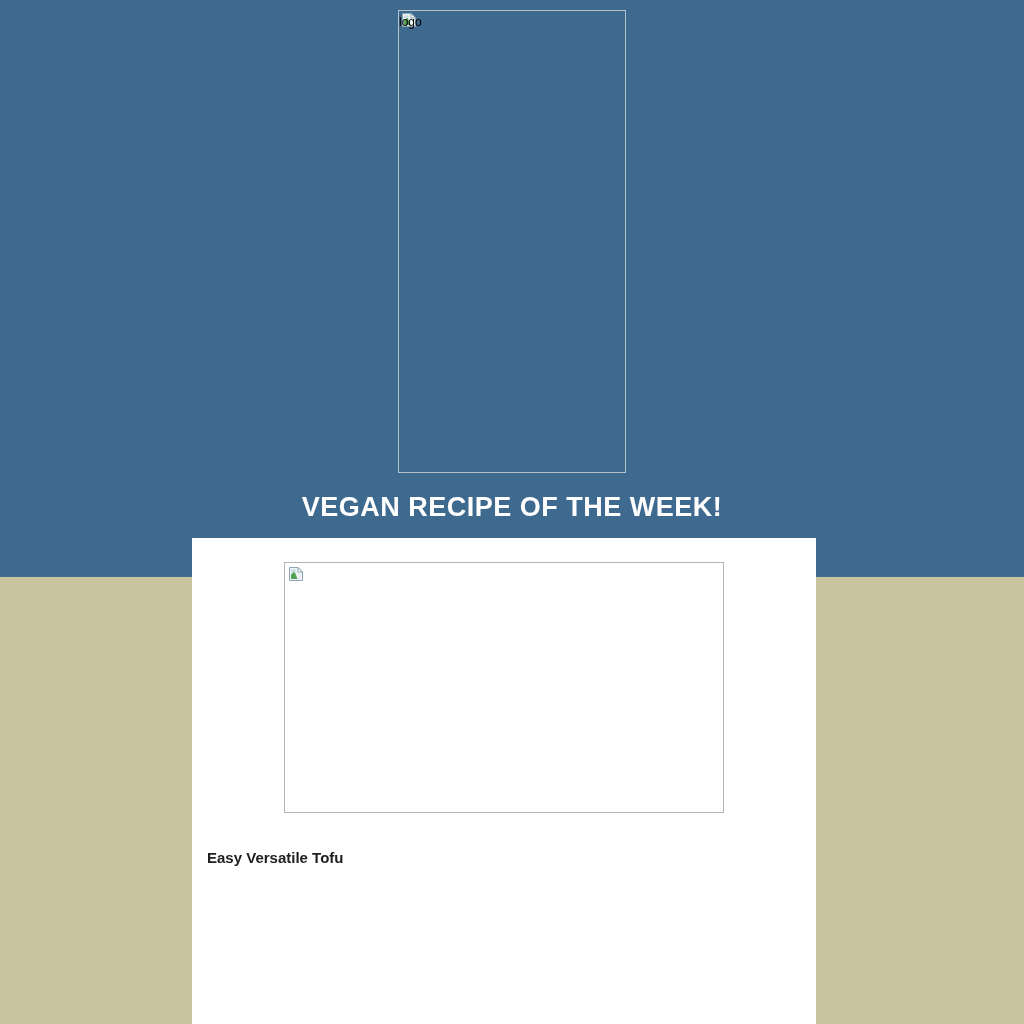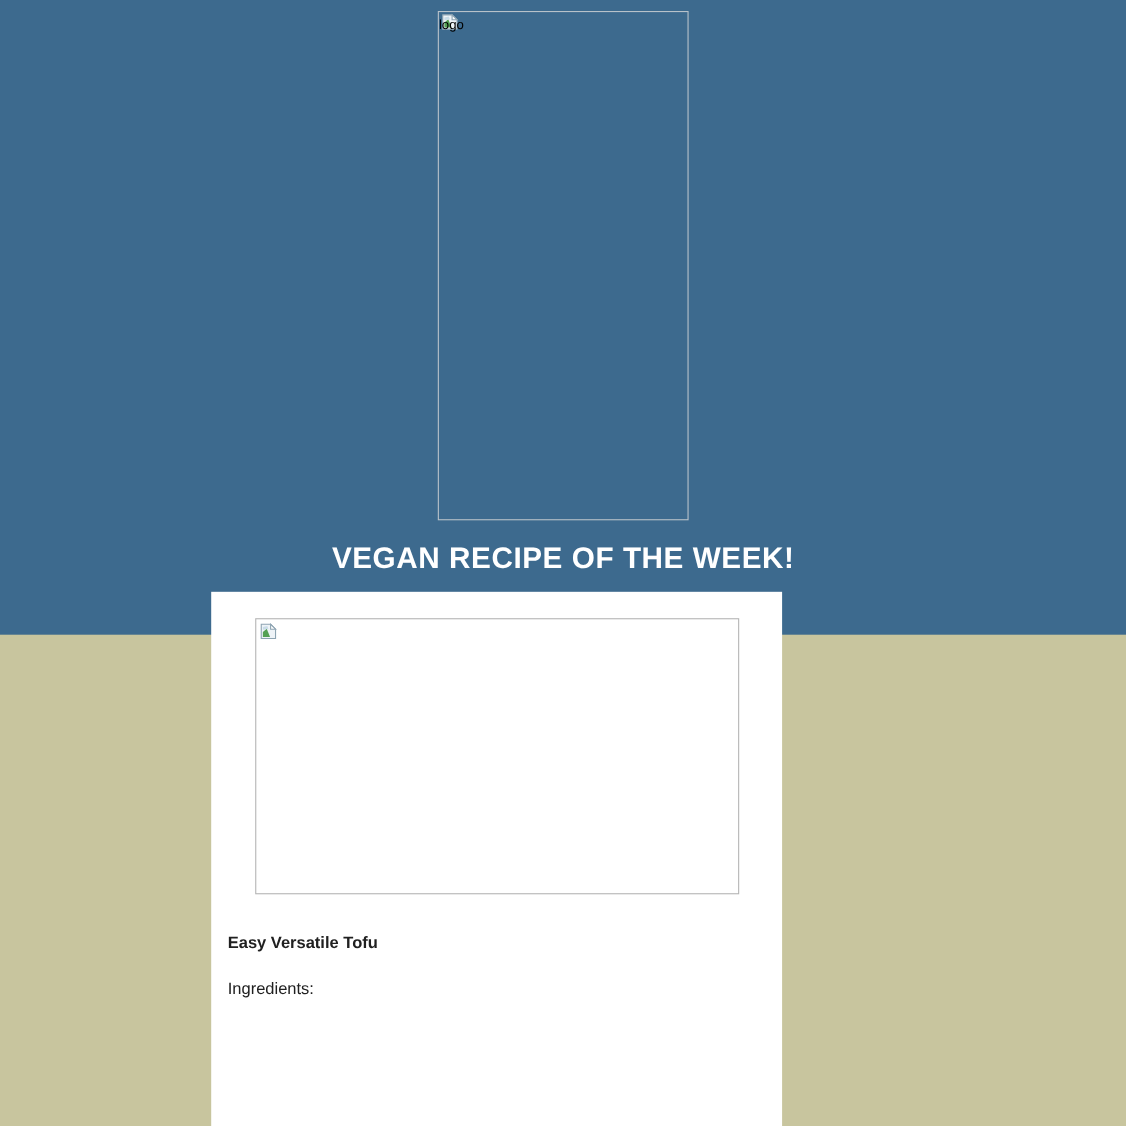--- a/index.html
+++ b/index.html
@@ -63,21 +63,21 @@
     color: var(--heading_text);
     font-size: 27px;
     line-height: 31px;
     font-weight: bold;
     letter-spacing: 0.5px;
   }
   .card {
     position: absolute;
     top: 538px;
     left: 192px;
-    width: 519px;
+    width: 624px;
     height: 486px;
     background: var(--card_background);
     padding: 24px 15px 0 15px;
   }
   .hero-placeholder {
     position: relative;
     width: 440px;
     height: 251px;
     margin: 0 auto;
     border: 1px solid var(--hero_border);
@@ -131,17 +131,16 @@
         <svg width="16" height="16" viewBox="0 0 16 16" xmlns="http://www.w3.org/2000/svg">
           <path d="M1.5 1.5 H10 L14.5 6 V14.5 H1.5 Z" fill="#eef3f7" stroke="#8ea4b2" stroke-width="1"></path>
           <path d="M10 1.5 L14.5 6 H10 Z" fill="#ffffff" stroke="#8ea4b2" stroke-width="1"></path>
           <path d="M3 8.5 L6.5 5.5 L9.5 13 H3 Z" fill="#55a154"></path>
           <path d="M3 4 L7 3 L8 5.5 L3 6.5 Z" fill="#c9dce8"></path>
         </svg>
       </span>
     </div>
 
     <p class="recipe-heading">Easy Versatile Tofu</p>
-    <p>Ingredients:</p>
 
   </div>
 
 </div>
 
 </body></html>

